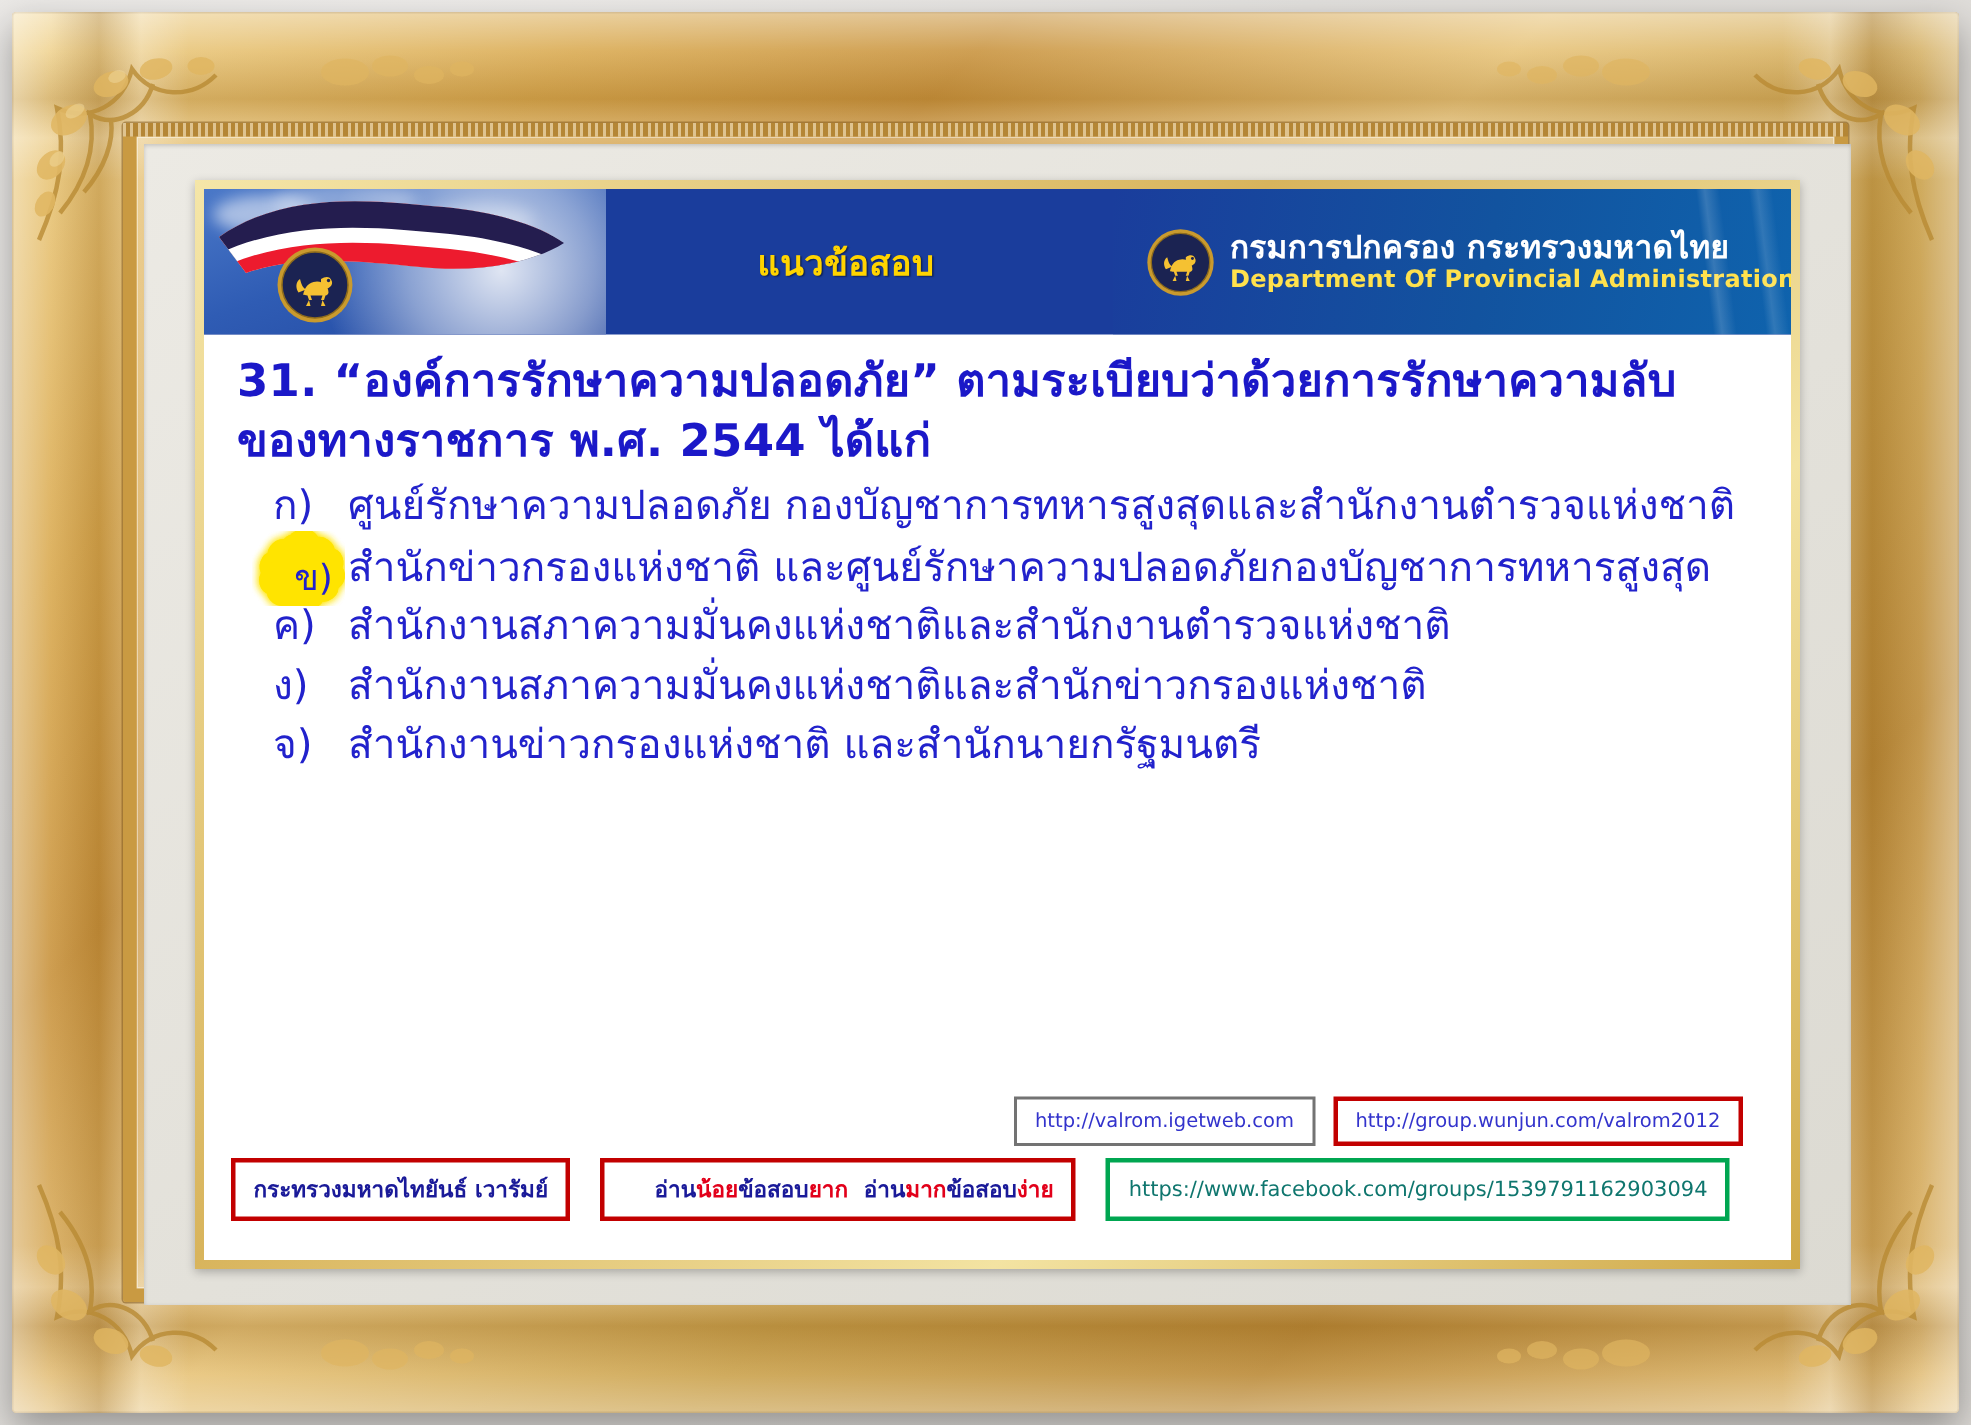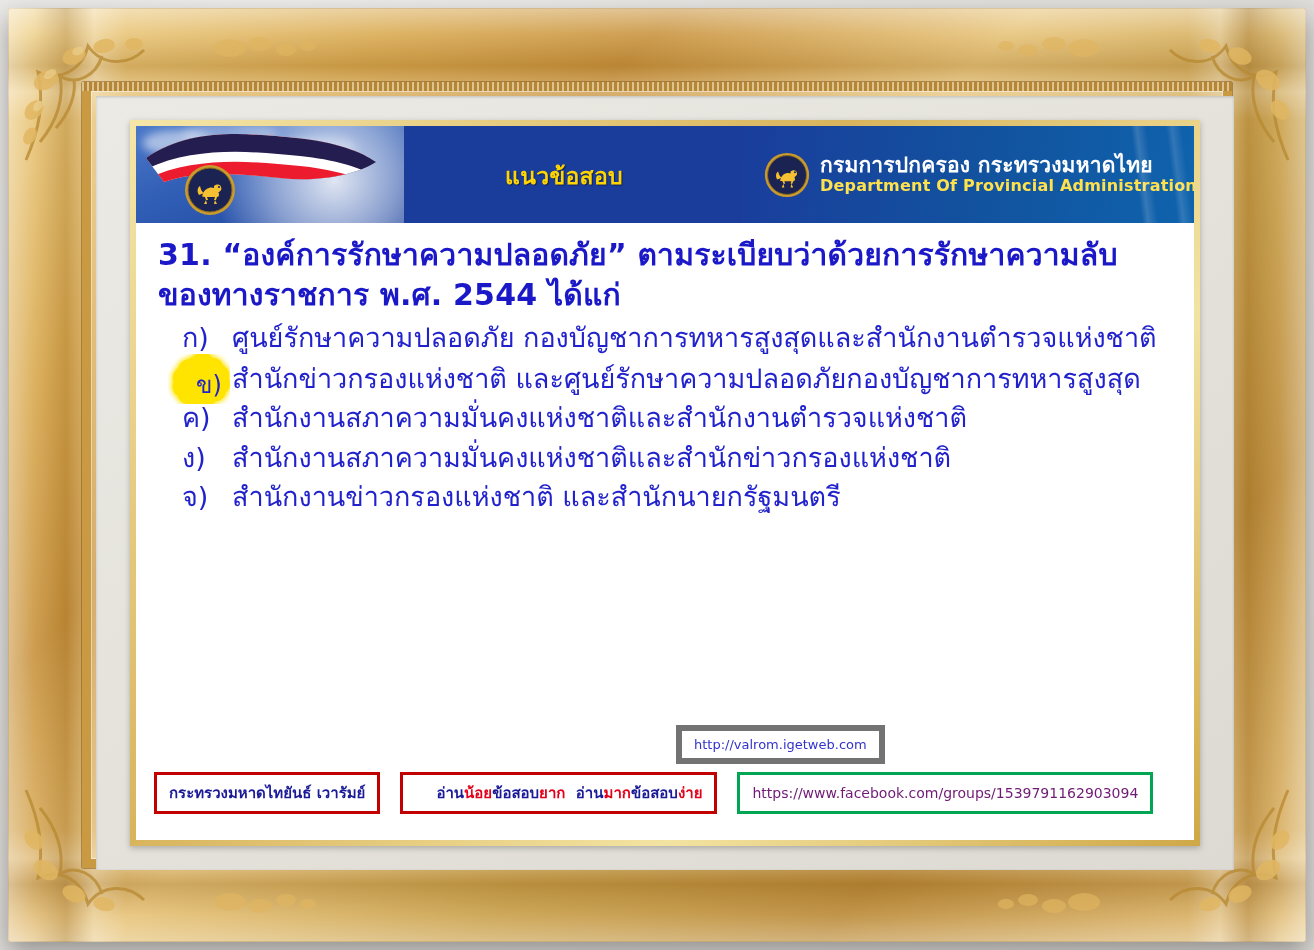--- a/index.html
+++ b/index.html
@@ -254,25 +254,25 @@
     right: 12px;
     display: flex; gap: 20px;
   }
   .lbox {
     background: #ffffff;
     display: flex; align-items: center; justify-content: center;
     font-size: 13px;
     white-space: nowrap;
     padding: 6px 12px;
   }
-  .lbox-a { border: 6px solid #737373; color: #3333cc; }
+  .lbox-a { border: 2px solid #737373; color: #3333cc; }
   .lbox-b { border: 3px solid #c20000; color: #3333cc; }
   .lbox-c { border: 3px solid #c20000; color: #1a1a99; font-weight: bold; font-size: 15px; }
   .lbox-d { border: 3px solid #c20000; font-weight: bold; font-size: 15px; padding-left: 33px; }
-  .lbox-e { border: 3px solid #00a651; color: #701a75; font-size: 14px; }
+  .lbox-e { border: 3px solid #00a651; color: #0f766e; font-size: 14px; }
 </style>
 </head>
 <body>
 
 <div id="wall">
 
   <div id="frame">
 
     <div class="corner-orn c-tl">
       <svg viewBox="0 0 170 170">
@@ -497,20 +497,21 @@
           </div>
 
           <div class="choice">
             <span class="lbl">จ)</span>
             <span class="txt">สำนักงานข่าวกรองแห่งชาติ และสำนักนายกรัฐมนตรี</span>
           </div>
         </div>
 
         <div id="links-top">
           <div class="lbox lbox-a">http://valrom.igetweb.com</div>
+          <div class="lbox lbox-b">http://group.wunjun.com/valrom2012</div>
         </div>
 
         <div id="links-bottom">
           <div class="lbox lbox-c">กระทรวงมหาดไทยันธ์ เวารัมย์</div>
 
           <div class="lbox lbox-d">
             <span id="slogan-tokens"><span style="color: rgb(26, 26, 153);">อ่าน</span><span style="color: rgb(226, 0, 26);">น้อย</span><span style="color: rgb(26, 26, 153);">ข้อสอบ</span><span style="color: rgb(226, 0, 26);">ยาก</span><span style="color: rgb(26, 26, 153);">&nbsp;&nbsp;อ่าน</span><span style="color: rgb(226, 0, 26);">มาก</span><span style="color: rgb(26, 26, 153);">ข้อสอบ</span><span style="color: rgb(226, 0, 26);">ง่าย</span></span>
           </div>
 
           <div class="lbox lbox-e">https://www.facebook.com/groups/1539791162903094</div>

